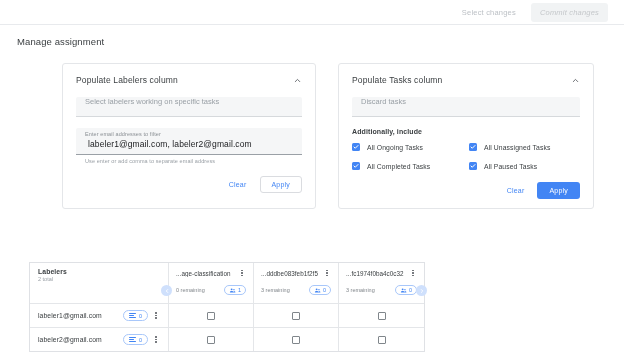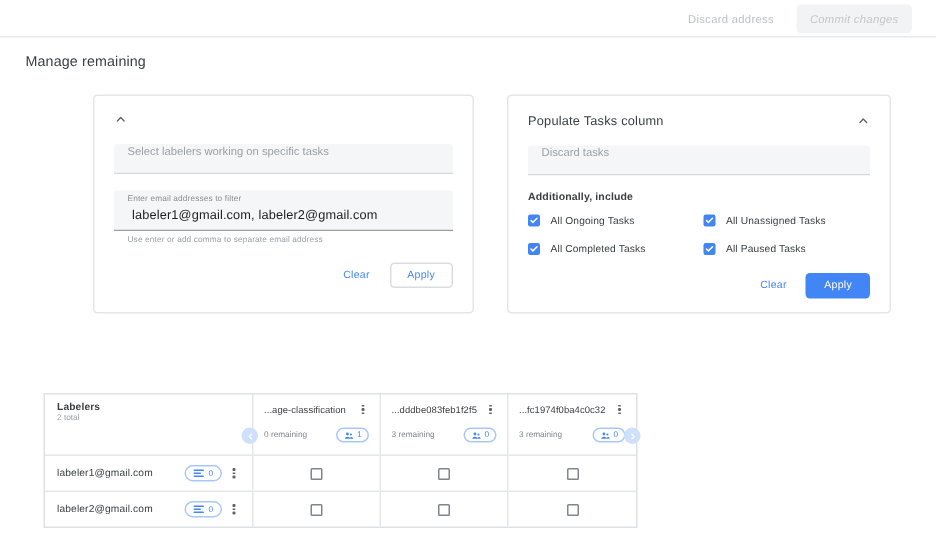--- a/index.html
+++ b/index.html
@@ -383,30 +383,31 @@
     z-index: 5;
   }
   .scroll-btn svg { width: 6px; height: 6px; display: block; color: #ffffff; }
   .scroll-left { left: 161px; top: 285px; }
   .scroll-right { left: 416px; top: 285px; }
 </style>
 </head>
 <body>
 
 <div class="topbar">
-  <button class="topbar-btn">Discard address</button>
+  <button class="topbar-btn">Select changes</button>
   <button class="topbar-btn filled">Commit changes</button>
 </div>
 
-<div class="page-title">Manage remaining</div>
+<div class="page-title">Manage assignment</div>
 
 <div class="cards">
 
   <div class="card left">
     <div class="card-head">
+      <span class="card-title">Populate Labelers column</span>
       <span>
         <svg class="chevron" viewBox="0 0 24 24" fill="none" stroke="currentColor" stroke-width="2.4" stroke-linecap="round" stroke-linejoin="round">
             <polyline points="18 15 12 9 6 15"></polyline>
           </svg>
       </span>
     </div>
 
     <div class="filled-field">
       <span class="ph">Select labelers working on specific tasks</span>
     </div>

